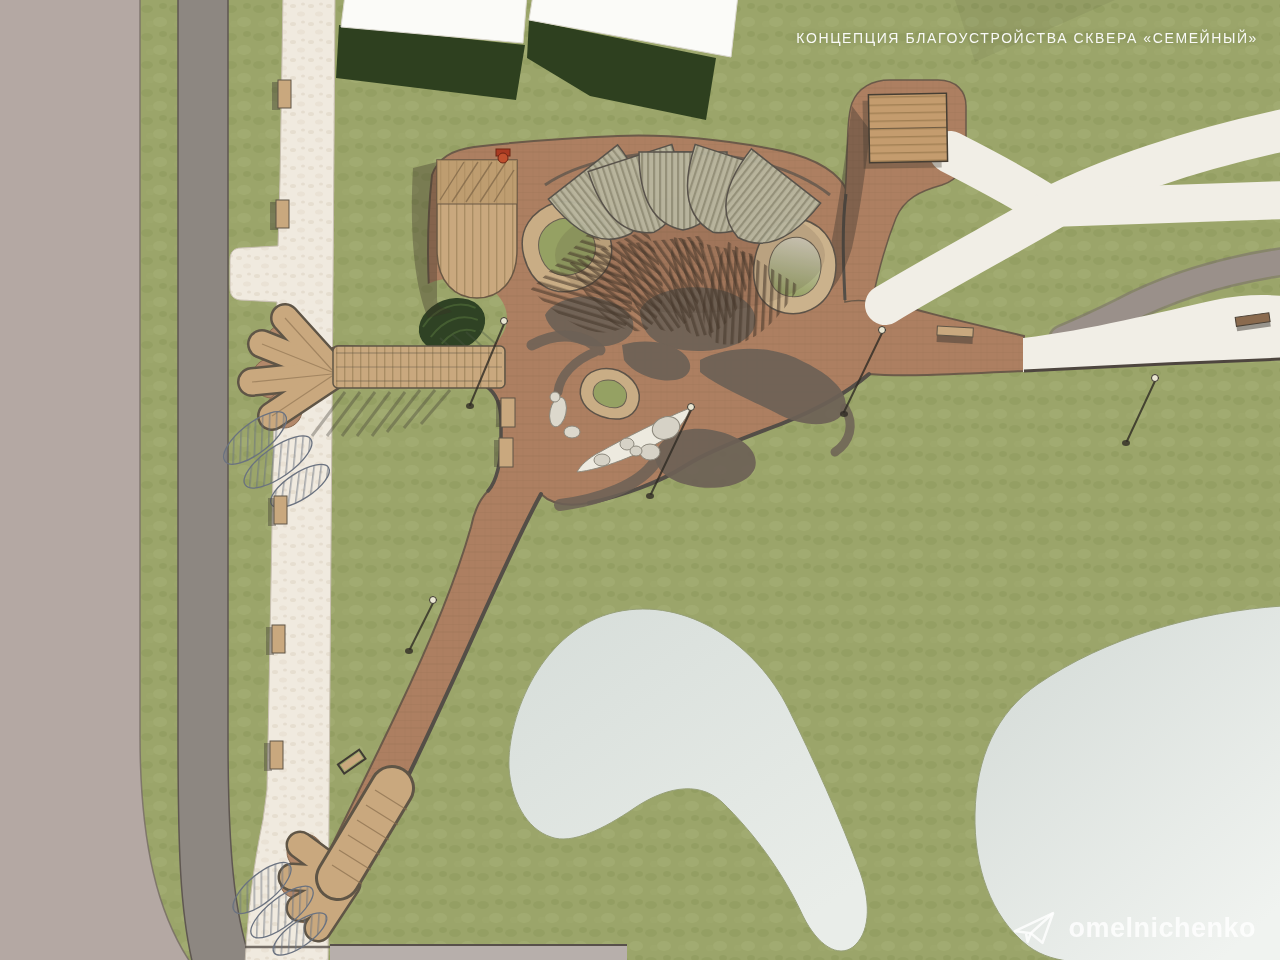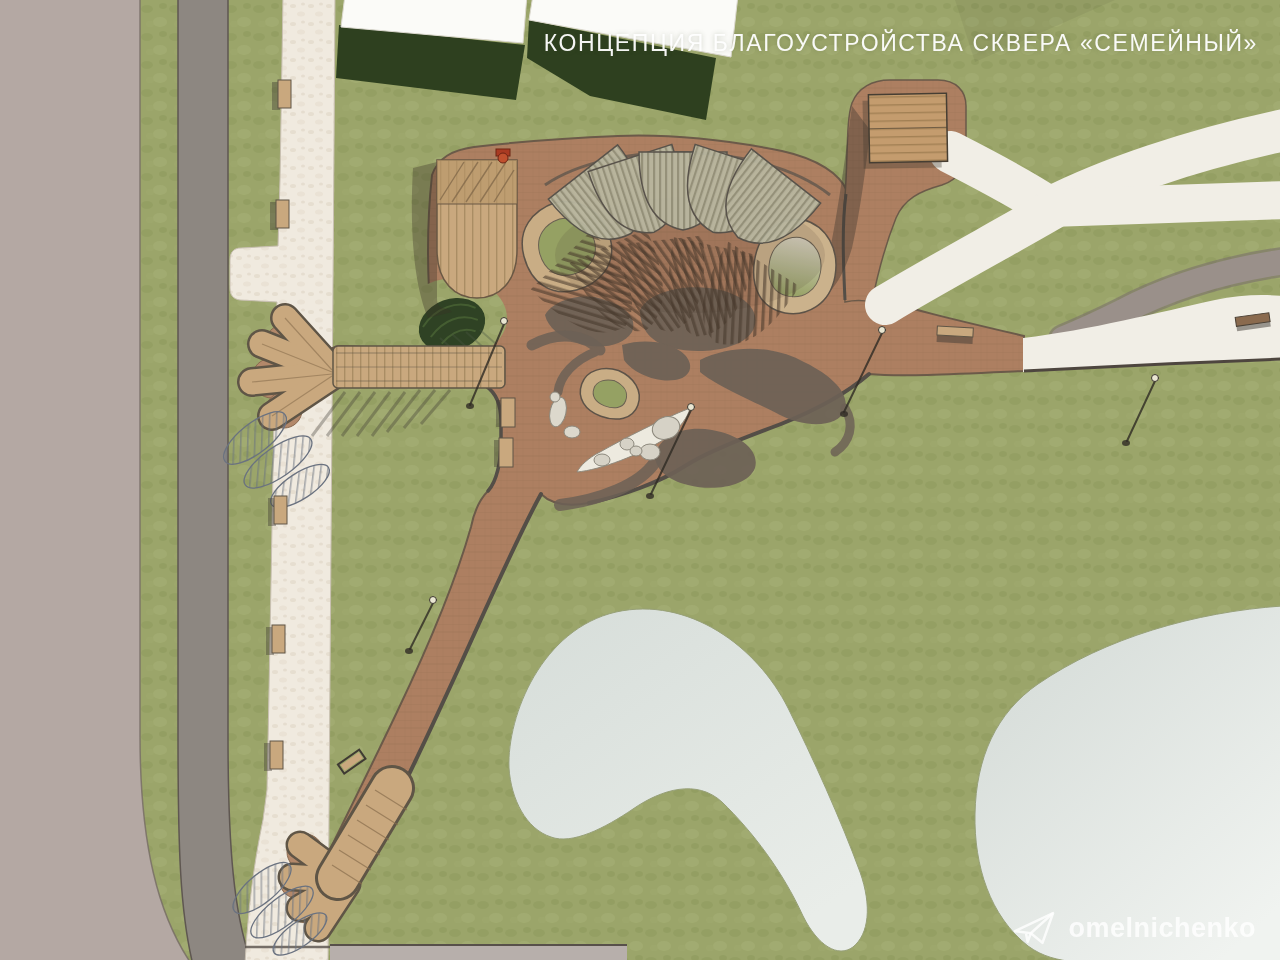--- a/index.html
+++ b/index.html
@@ -1,20 +1,20 @@
 <!DOCTYPE html>
 <html><head>
 <meta charset="utf-8">
 <style>
   html,body{margin:0;padding:0;background:#222;}
   #stage{position:relative;width:1280px;height:960px;overflow:hidden;
          font-family:"Liberation Sans", sans-serif;}
   #scene{position:absolute;inset:0;display:block;}
   .plan-title{position:absolute;top:30px;right:22px;
-    font-size:23px;font-weight:400;letter-spacing:1.6px;
+    font-size:14px;font-weight:400;letter-spacing:1.6px;
     color:rgba(255,255,255,.95);white-space:nowrap;
     text-shadow:0 0 5px rgba(60,70,40,.25);}
   .watermark{position:absolute;right:24px;bottom:14px;
     display:flex;align-items:center;gap:12px;
     color:rgba(255,255,255,.8);font-size:27px;font-weight:700;
     letter-spacing:.5px;}
   .watermark svg{display:block;}
 </style>
 </head>
 <body>

